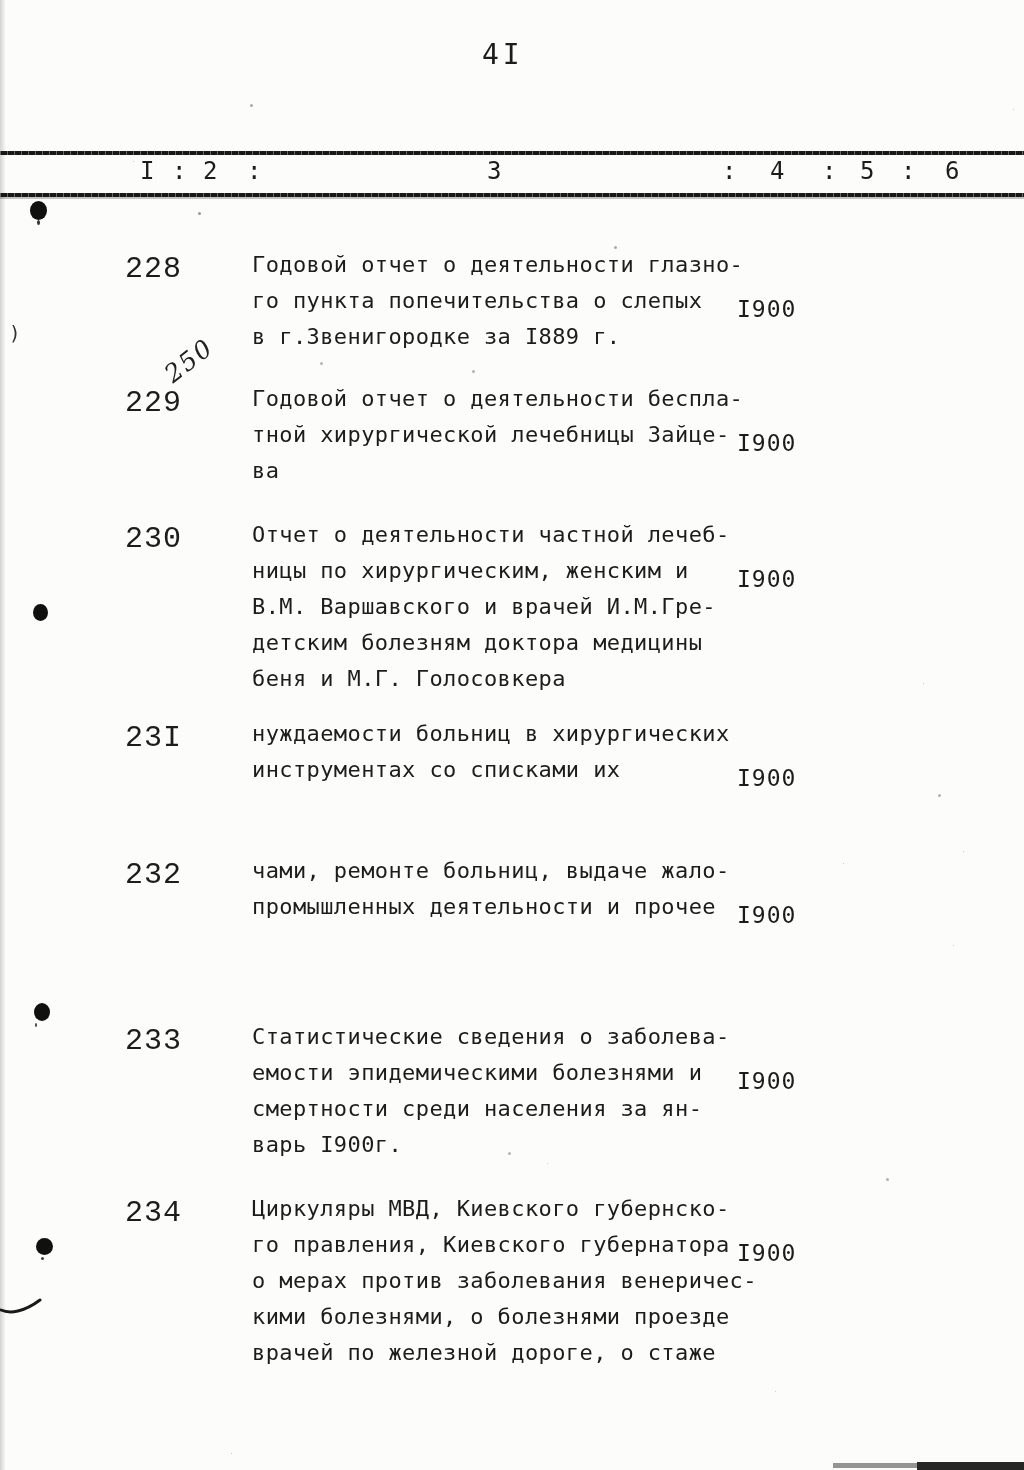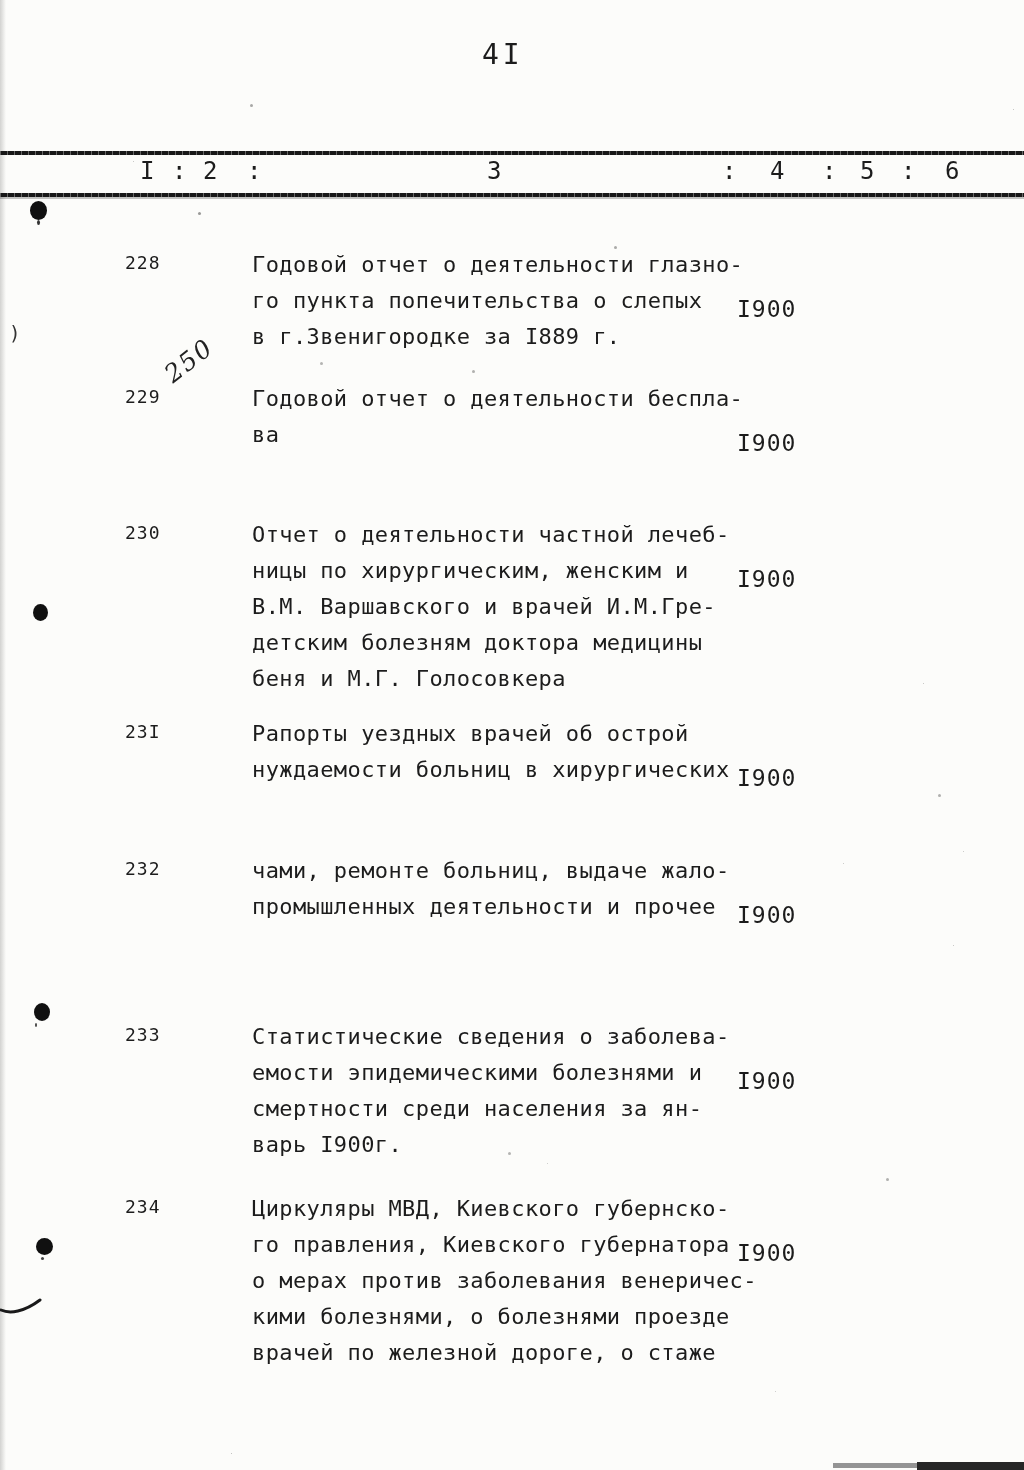--- a/index.html
+++ b/index.html
@@ -34,21 +34,21 @@
   .rule-top { top:151px; }
   .rule-bottom { top:193px; box-shadow:0 2px 0 rgba(24,24,24,.25); }
 
   .header-cells span {
     position:absolute; top:157px; font-size:24px;
   }
 
   .entry { position:absolute; left:0; width:1024px; }
   .entry .num {
     position:absolute; left:125px; top:0;
-    font-size:18px; letter-spacing:1px;
+    font-size:30px; letter-spacing:1px;font-family:Liberation Mono, monospace;
   }
   .entry .year {
     position:absolute; left:737px; top:0;
     font-size:23px; letter-spacing:1px;margin-top:44px;
   }
   .entry .desc { position:absolute; left:252px; top:0; width:520px; }
   .entry .line {
     height:36px; font-size:22px; letter-spacing:.4px; white-space:pre;
   }
 
@@ -137,42 +137,43 @@
       <div class="line">в г.Звенигородке за I889 г.</div>
     </div>
   </div>
 
   <div class="entry" style="top:386px">
     <span class="num">229</span>
     <span class="annotation">250</span>
     <span class="year">I900</span>
     <div class="desc">
       <div class="line">Годовой отчет о деятельности беспла-</div>
+      <div class="line">тной хирургической лечебницы Зайце-</div>
       <div class="line">ва</div>
     </div>
   </div>
 
   <div class="entry" style="top:522px">
     <span class="num">230</span>
     <span class="year">I900</span>
     <div class="desc">
       <div class="line">Отчет о деятельности частной лечеб-</div>
       <div class="line">ницы по хирургическим, женским и</div>
       <div class="line">В.М. Варшавского и врачей И.М.Гре-</div>
       <div class="line">детским болезням доктора медицины</div>
       <div class="line">беня и М.Г. Голосовкера</div>
     </div>
   </div>
 
   <div class="entry" style="top:721px">
     <span class="num">23I</span>
     <span class="year">I900</span>
     <div class="desc">
-      <div class="line">Рапорты уездных врачей об острой</div>
       <div class="line">нуждаемости больниц в хирургических</div>
+      <div class="line">инструментах со списками их</div>
     </div>
   </div>
 
   <div class="entry" style="top:858px">
     <span class="num">232</span>
     <span class="year">I900</span>
     <div class="desc">
       <div class="line">чами, ремонте больниц, выдаче жало-</div>
       <div class="line">промышленных деятельности и прочее</div>
     </div>

